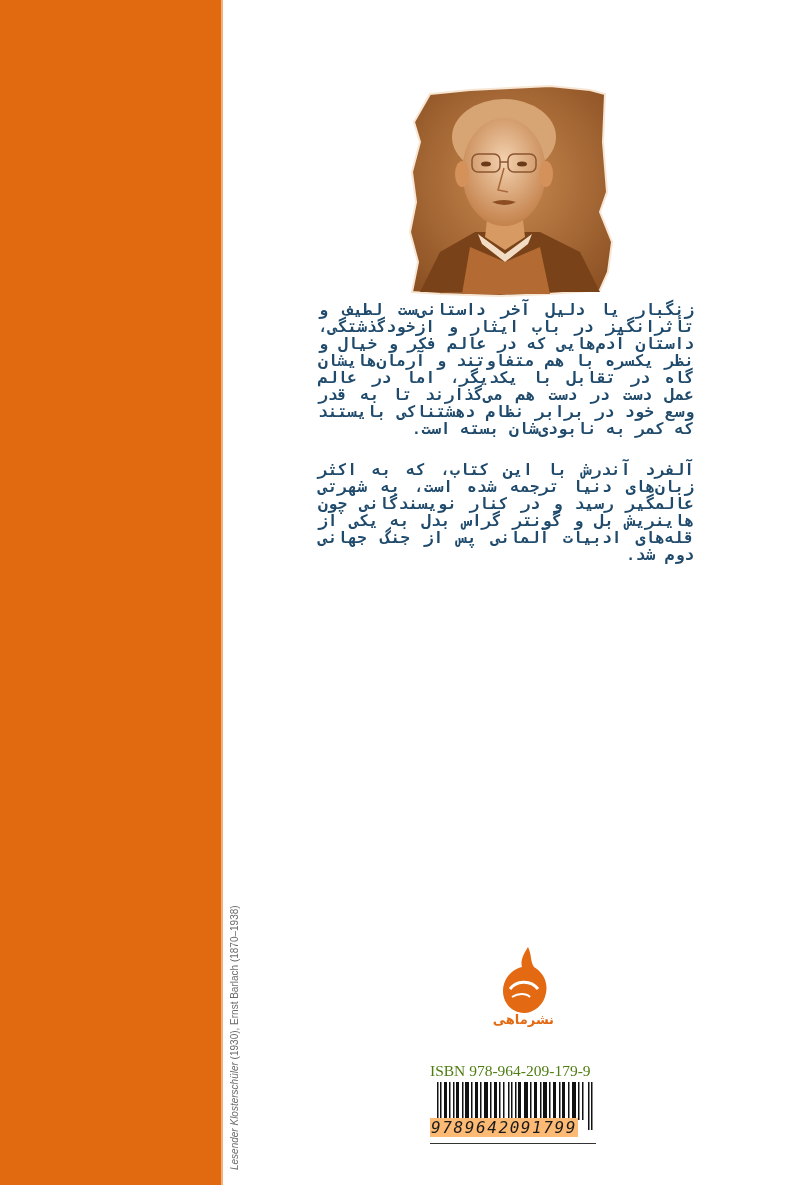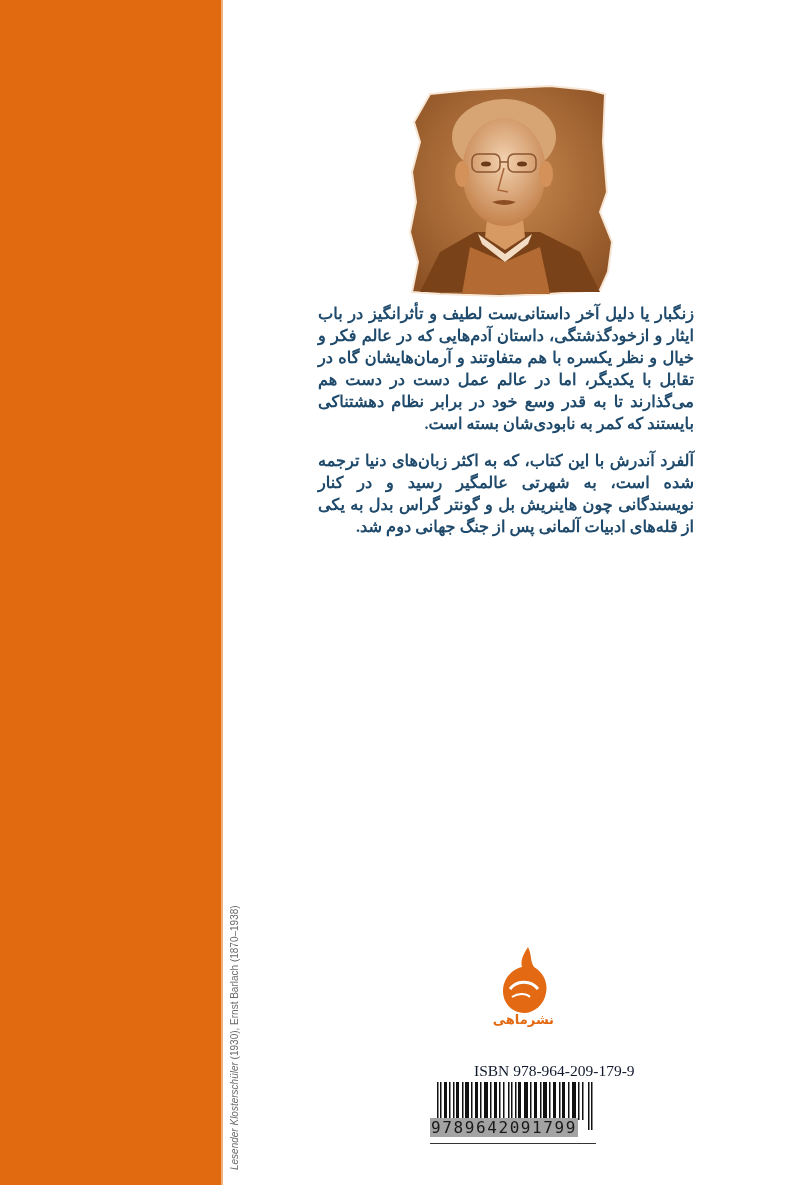--- a/index.html
+++ b/index.html
@@ -56,30 +56,30 @@
     
     .blurb {
       position: absolute;
       left: 318px;
       top: 303px;
       width: 376px;
       direction: rtl;
       text-align: justify;
       text-align-last: right;
       color: #1f4a6b;
-      font-family: Liberation Serif, serif;
+      font-family: Liberation Mono, monospace;
       font-size: 16.2px;
-      line-height: 22px;
+      line-height: 17px;
       font-weight: bold;
     }
     .blurb p {
       margin: 0;
     }
     .blurb p + p {
-      margin-top: 15px;
+      margin-top: 24px;
     }
 
     
     .caption {
       position: absolute;
       left: 229px;
       top: 1170px;
       transform-origin: left top;
       transform: rotate(-90deg);
       white-space: nowrap;
@@ -115,45 +115,45 @@
       font-weight: bold;
     }
 
     
     .isbn-label {
       position: absolute;
       left: 430px;
       top: 1062px;
       font-family: "Liberation Serif", serif;
       font-size: 15.5px;
-      color: #0f172a;
+      color: #4d7c0f;
       letter-spacing: 0px;
-      margin-left: 44px;
     }
     .barcode {
       position: absolute;
       left: 437px;
       top: 1082px;
       width: 156px;
       height: 48px;
     }
     .barcode-digits {
       position: absolute;
       left: 430px;
       top: 1118px;
       width: 170px;
       font-family: "DejaVu Sans Mono", monospace;
       font-size: 16px;
       color: #1a1a1a;
       letter-spacing: 1.6px;
       background: transparent;
     }
     .barcode-digits span {
-      background: #a3a3a3;
+      background: #fdba74;
       padding: 0 1px;
+      font-style: italic;
     }
     .barcode-rule {
       position: absolute;
       left: 430px;
       top: 1143px;
       width: 166px;
       height: 1px;
       background: #333333;
     }
   </style>

